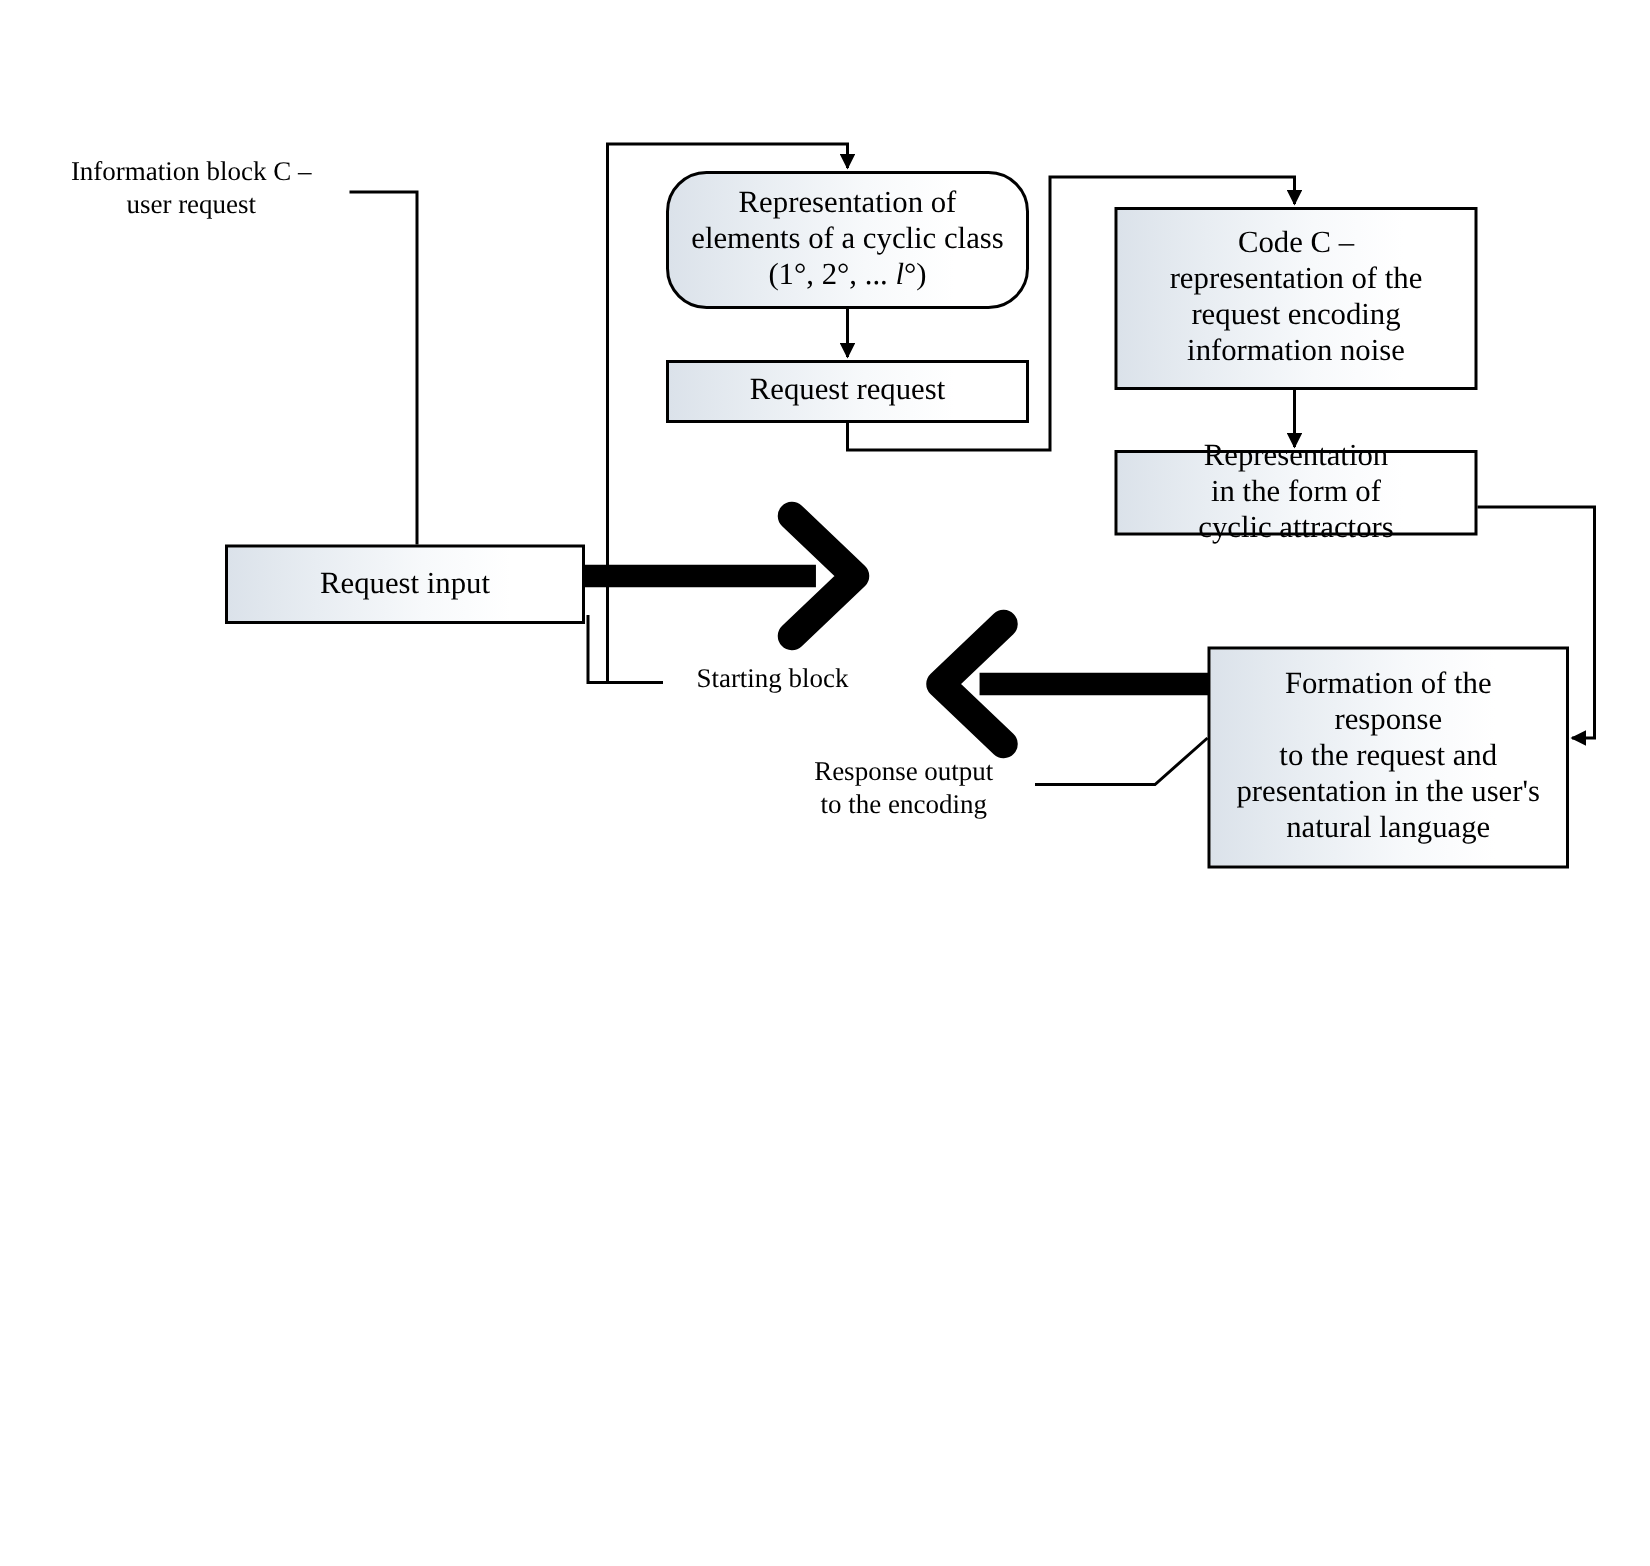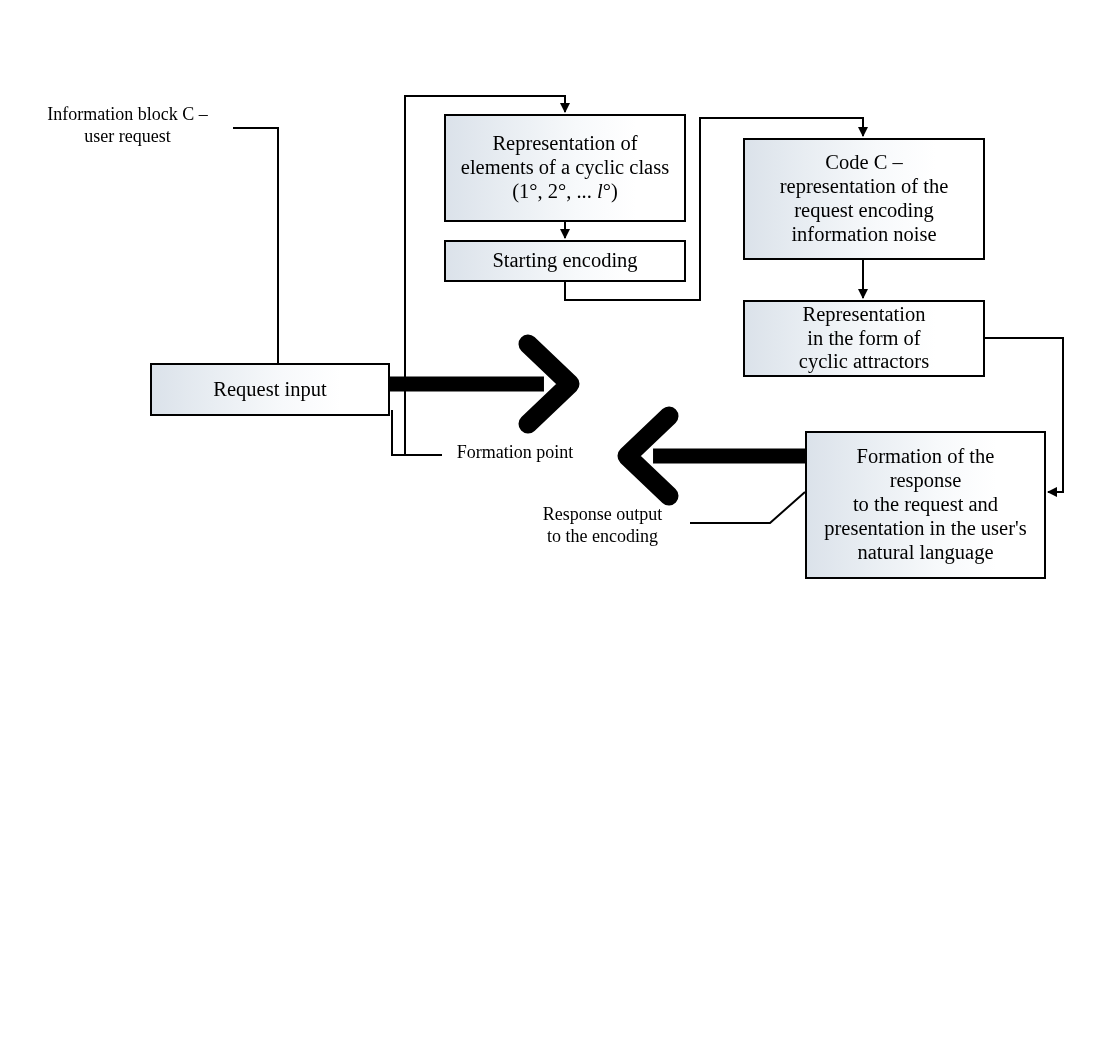--- a/index.html
+++ b/index.html
@@ -41,44 +41,44 @@
         <rect x="653.04" y="448.5" width="152.96000000000004" height="15" fill="#000000"></rect>
         <path d="M 669 416 L 627 456 L 669 496" fill="none" stroke="#000000" stroke-width="19" stroke-linecap="round" stroke-linejoin="round"></path>
       </g>
     </g>
 </svg>
 
 <div id="node-layer">
     <div class="node-box" style="left: 150px; top: 363px; width: 240px; height: 53px;">
       <div class="node-text">Request input</div>
     </div>
-    <div class="node-box" style="left: 444px; top: 114px; width: 242px; height: 108px;">
+    <div class="node-box" style="left: 444px; top: 114px; width: 242px; height: 92px; border-radius: 27px;">
       <div class="node-text">Representation of<br>elements of a cyclic class<br>(1°, 2°, ... <span class="italic-l">l</span>°)</div>
     </div>
     <div class="node-box" style="left: 444px; top: 240px; width: 242px; height: 42px;">
-      <div class="node-text">Starting encoding</div>
+      <div class="node-text">Request request</div>
     </div>
     <div class="node-box" style="left: 743px; top: 138px; width: 242px; height: 122px;">
       <div class="node-text">Code C –
 representation of the
 request encoding
 information noise</div>
     </div>
-    <div class="node-box" style="left: 743px; top: 300px; width: 242px; height: 77px;">
+    <div class="node-box" style="left: 743px; top: 300px; width: 242px; height: 57px;">
       <div class="node-text">Representation
 in the form of
 cyclic attractors</div>
     </div>
     <div class="node-box" style="left: 805px; top: 418px; width: 241px; height: 148px; margin-top: 13px;">
       <div class="node-text">Formation of the
 response
 to the request and
 presentation in the user's
 natural language</div>
     </div>
   </div>
 <div id="label-layer">
     <div class="free-label" style="left: 20px; top: 104px; width: 215px;">Information block C –
 user request</div>
-    <div class="free-label" style="left: 445px; top: 442px; width: 140px;">Formation point</div>
+    <div class="free-label" style="left: 445px; top: 442px; width: 140px;">Starting block</div>
     <div class="free-label" style="left: 515px; top: 504px; width: 175px;">Response output
 to the encoding</div>
   </div>
 
 </body></html>

